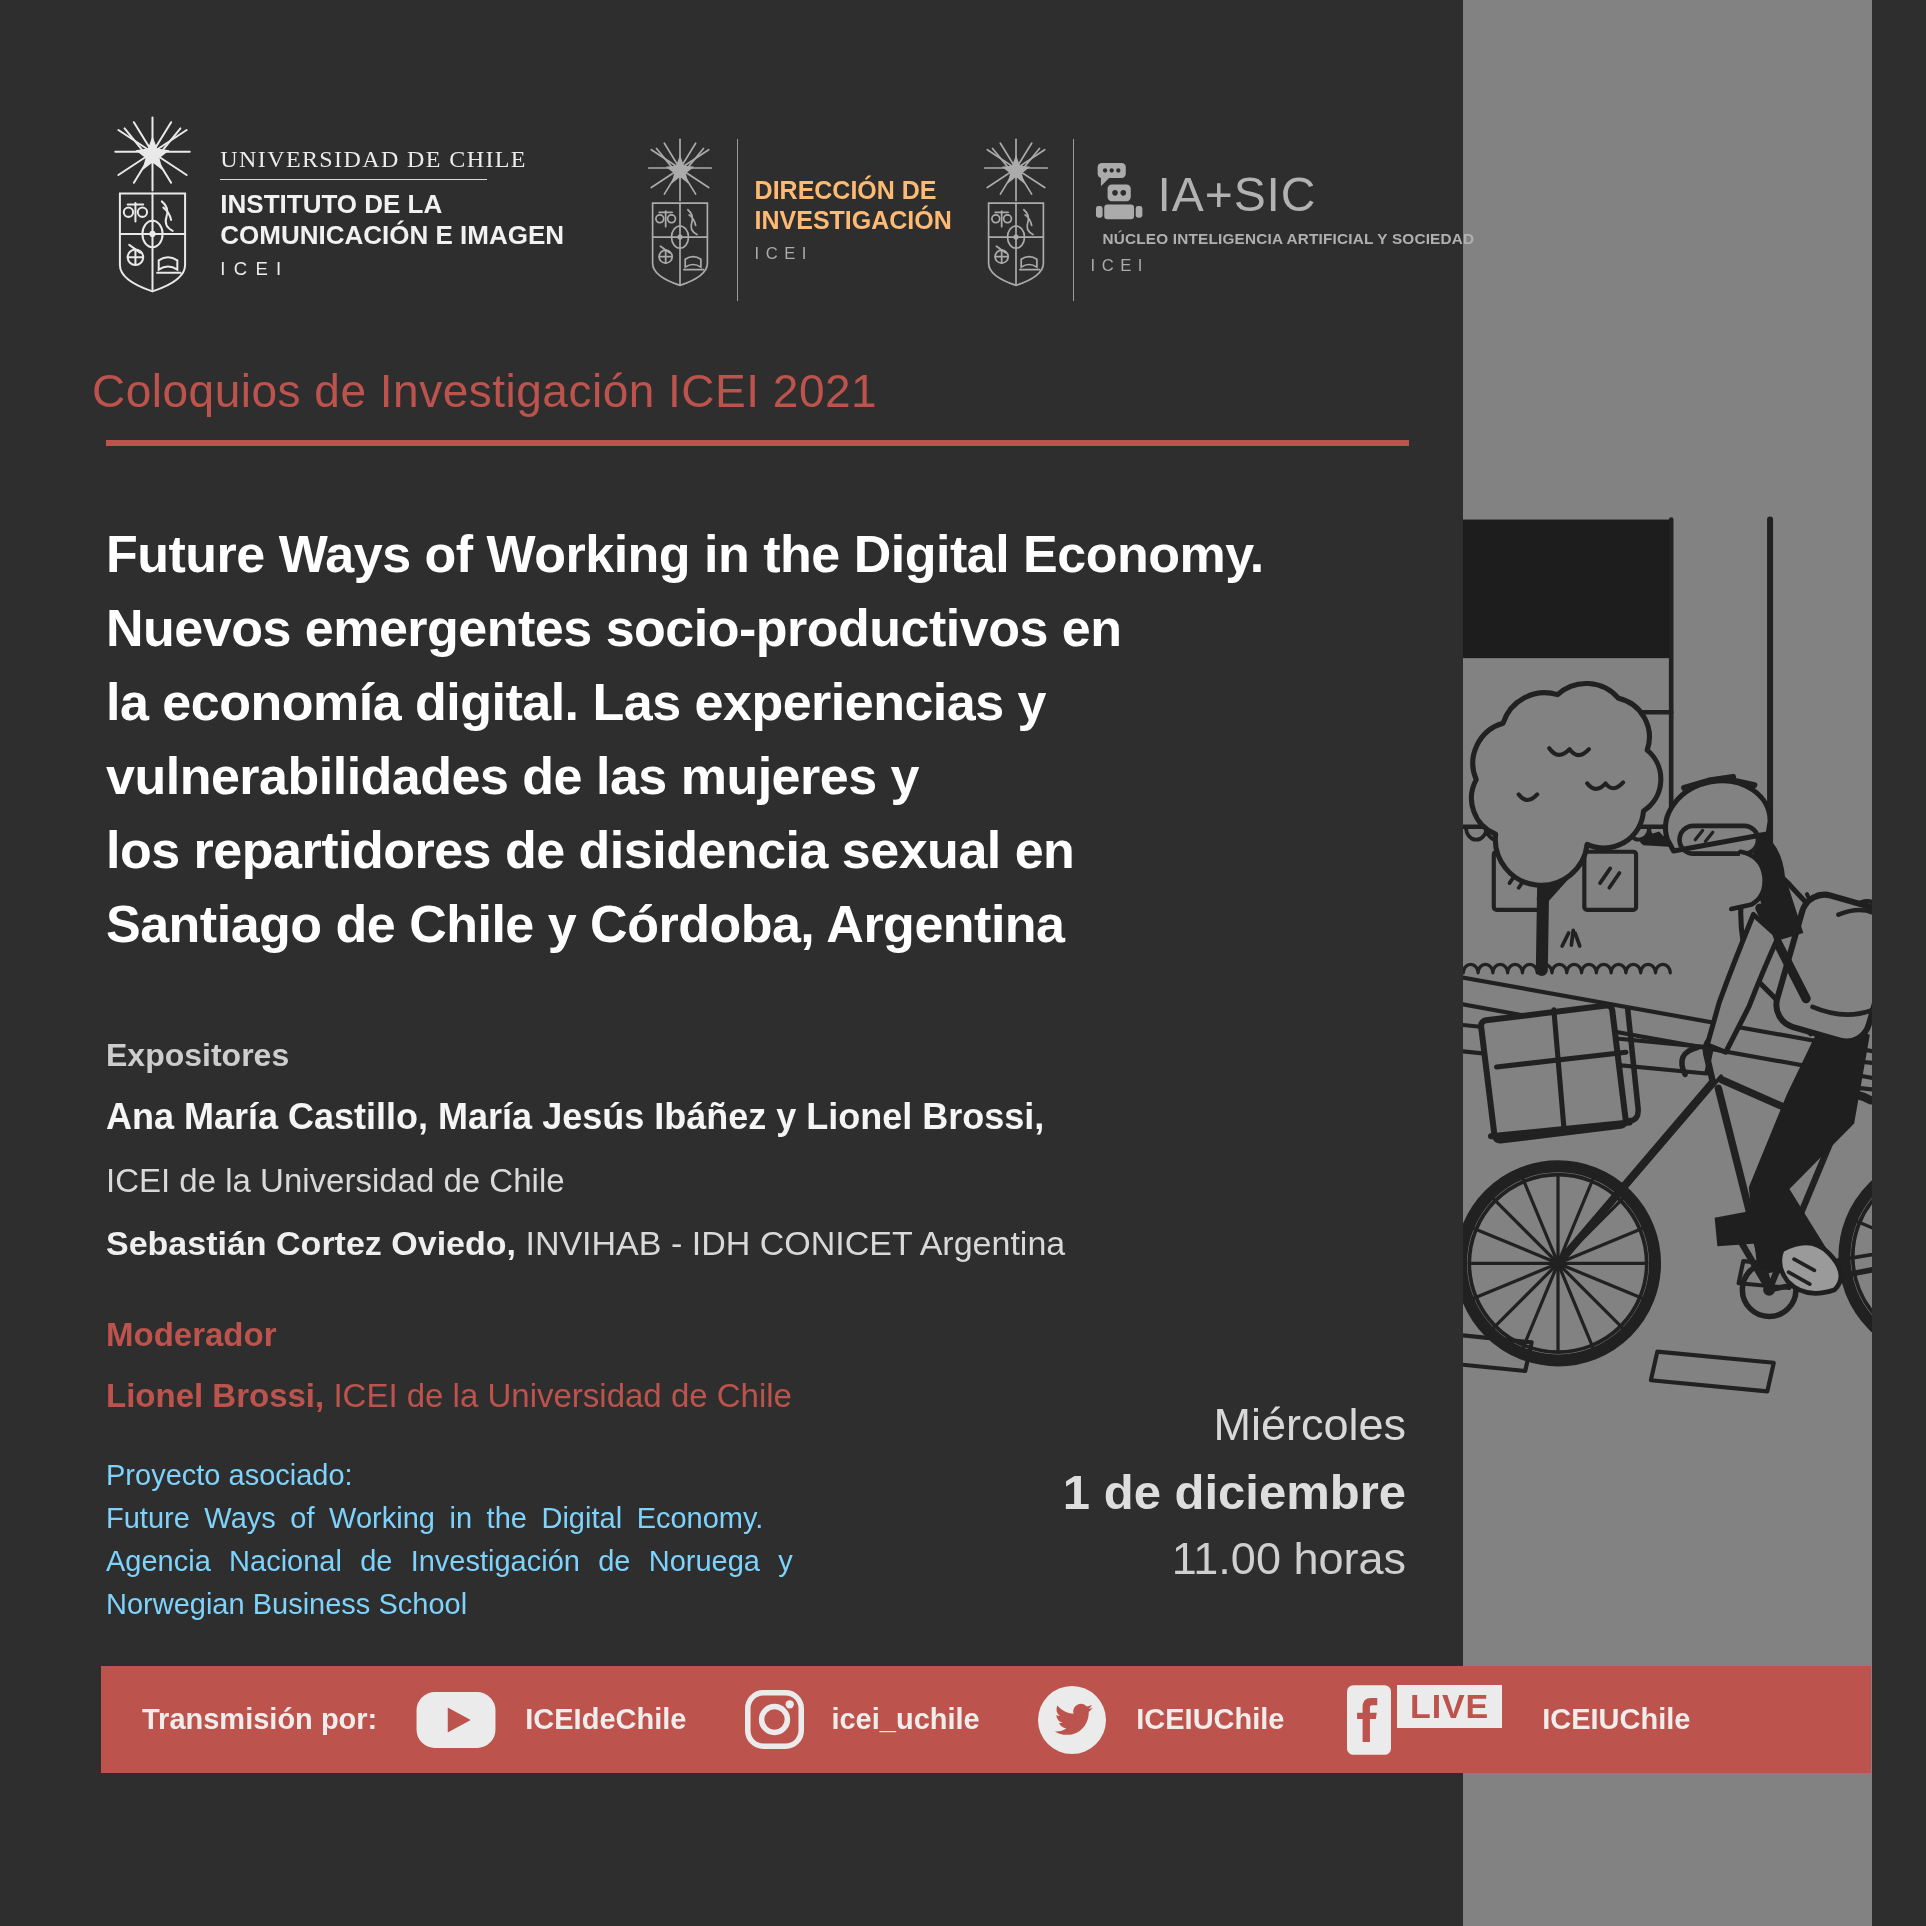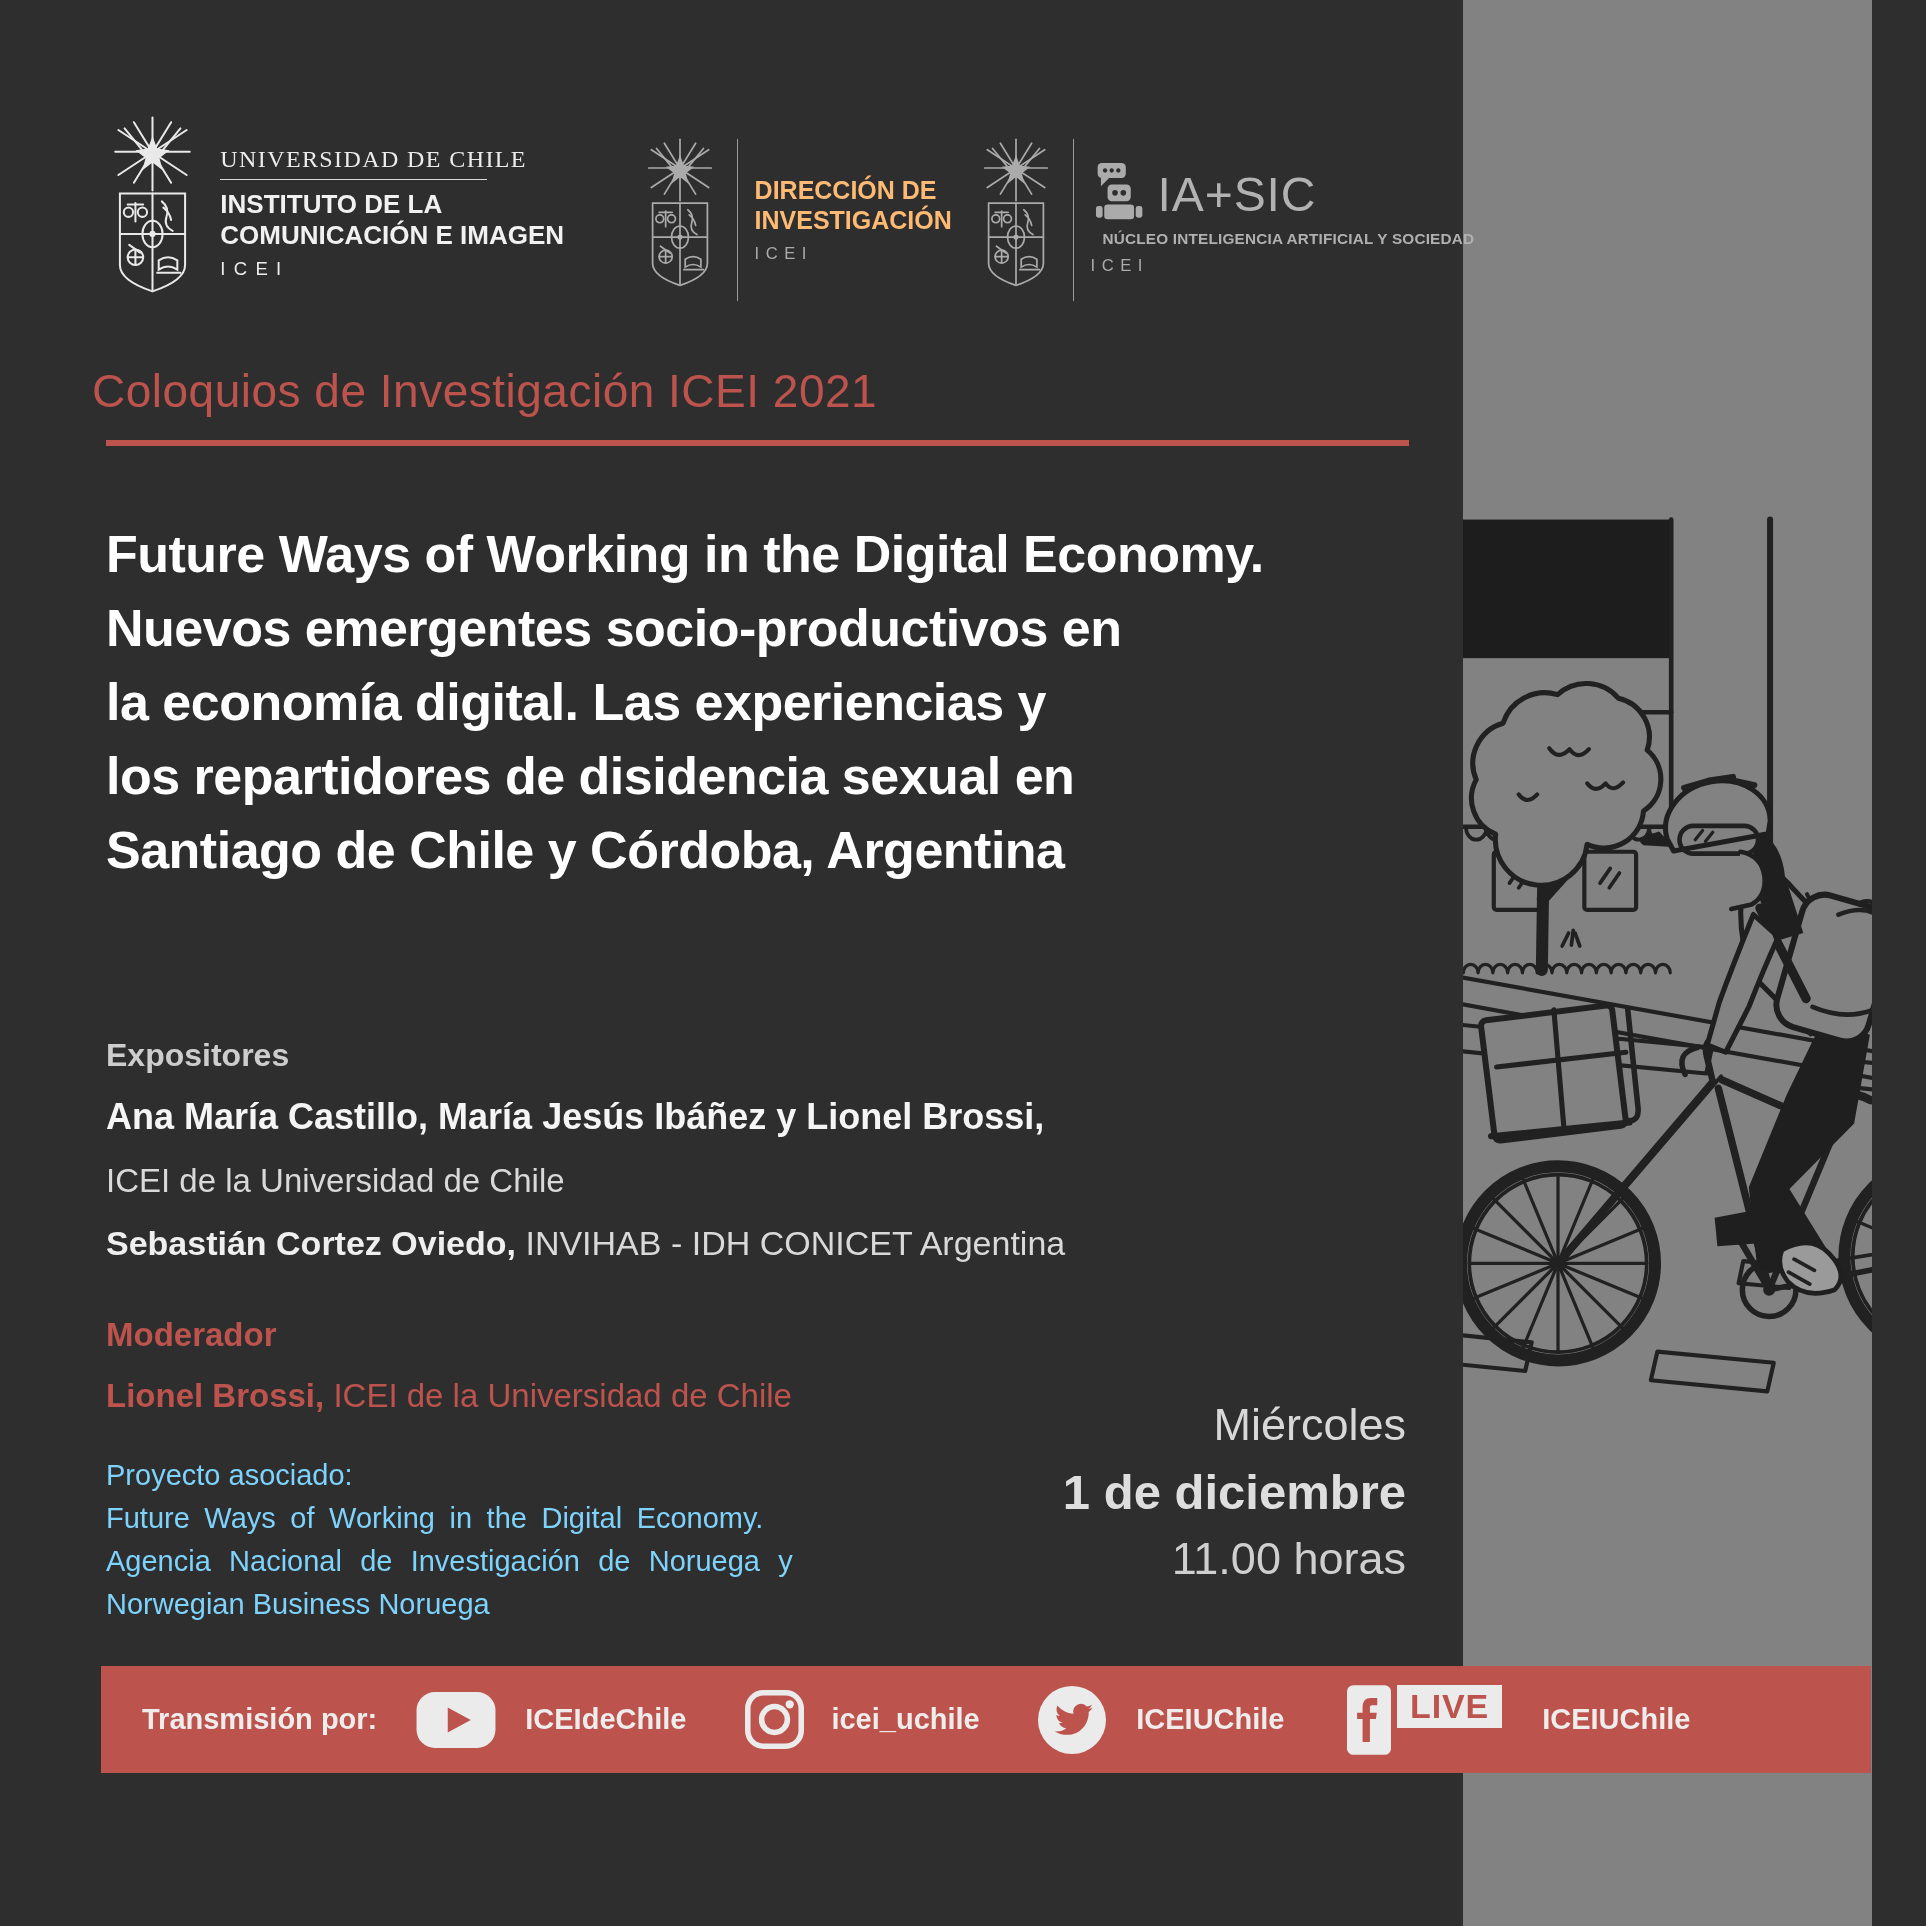--- a/index.html
+++ b/index.html
@@ -326,37 +326,38 @@
   </div>
 </div>
 
 <div class="abs" id="series-title">Coloquios de Investigación ICEI 2021</div>
 <div class="abs" id="series-underline"></div>
 
 <div class="abs" id="event-title">
   <div>Future Ways of Working in the Digital Economy.</div>
   <div>Nuevos emergentes socio-productivos en</div>
   <div>la economía digital. Las experiencias y</div>
+  <div>vulnerabilidades de las mujeres y</div>
   <div>los repartidores de disidencia sexual en</div>
   <div>Santiago de Chile y Córdoba, Argentina</div>
 </div>
 
 <div class="abs" id="speakers-heading">Expositores</div>
 <div class="abs" id="speakers-names">Ana María Castillo, María Jesús Ibáñez y Lionel Brossi,</div>
 <div class="abs" id="speakers-affil1">ICEI de la Universidad de Chile</div>
 <div class="abs" id="speakers-line2"><span class="b">Sebastián Cortez Oviedo,</span><span> INVIHAB - IDH CONICET Argentina</span></div>
 
 <div class="abs" id="moderator-heading">Moderador</div>
 <div class="abs" id="moderator-line"><span class="b">Lionel Brossi,</span><span> ICEI de la Universidad de Chile</span></div>
 
 <div class="abs" id="project">
   <div>Proyecto asociado:</div>
   <div class="sp1">Future Ways of Working in the Digital Economy.</div>
   <div class="sp2">Agencia Nacional de Investigación de Noruega y</div>
-  <div>Norwegian Business Noruega</div>
+  <div>Norwegian Business School</div>
 </div>
 
 <div class="abs" id="schedule">
   <div class="day">Miércoles</div>
   <div class="date">1 de diciembre</div>
   <div class="time">11.00 horas</div>
 </div>
 
 <div class="abs" id="broadcast-bar">
   <span>Transmisión por:</span>

